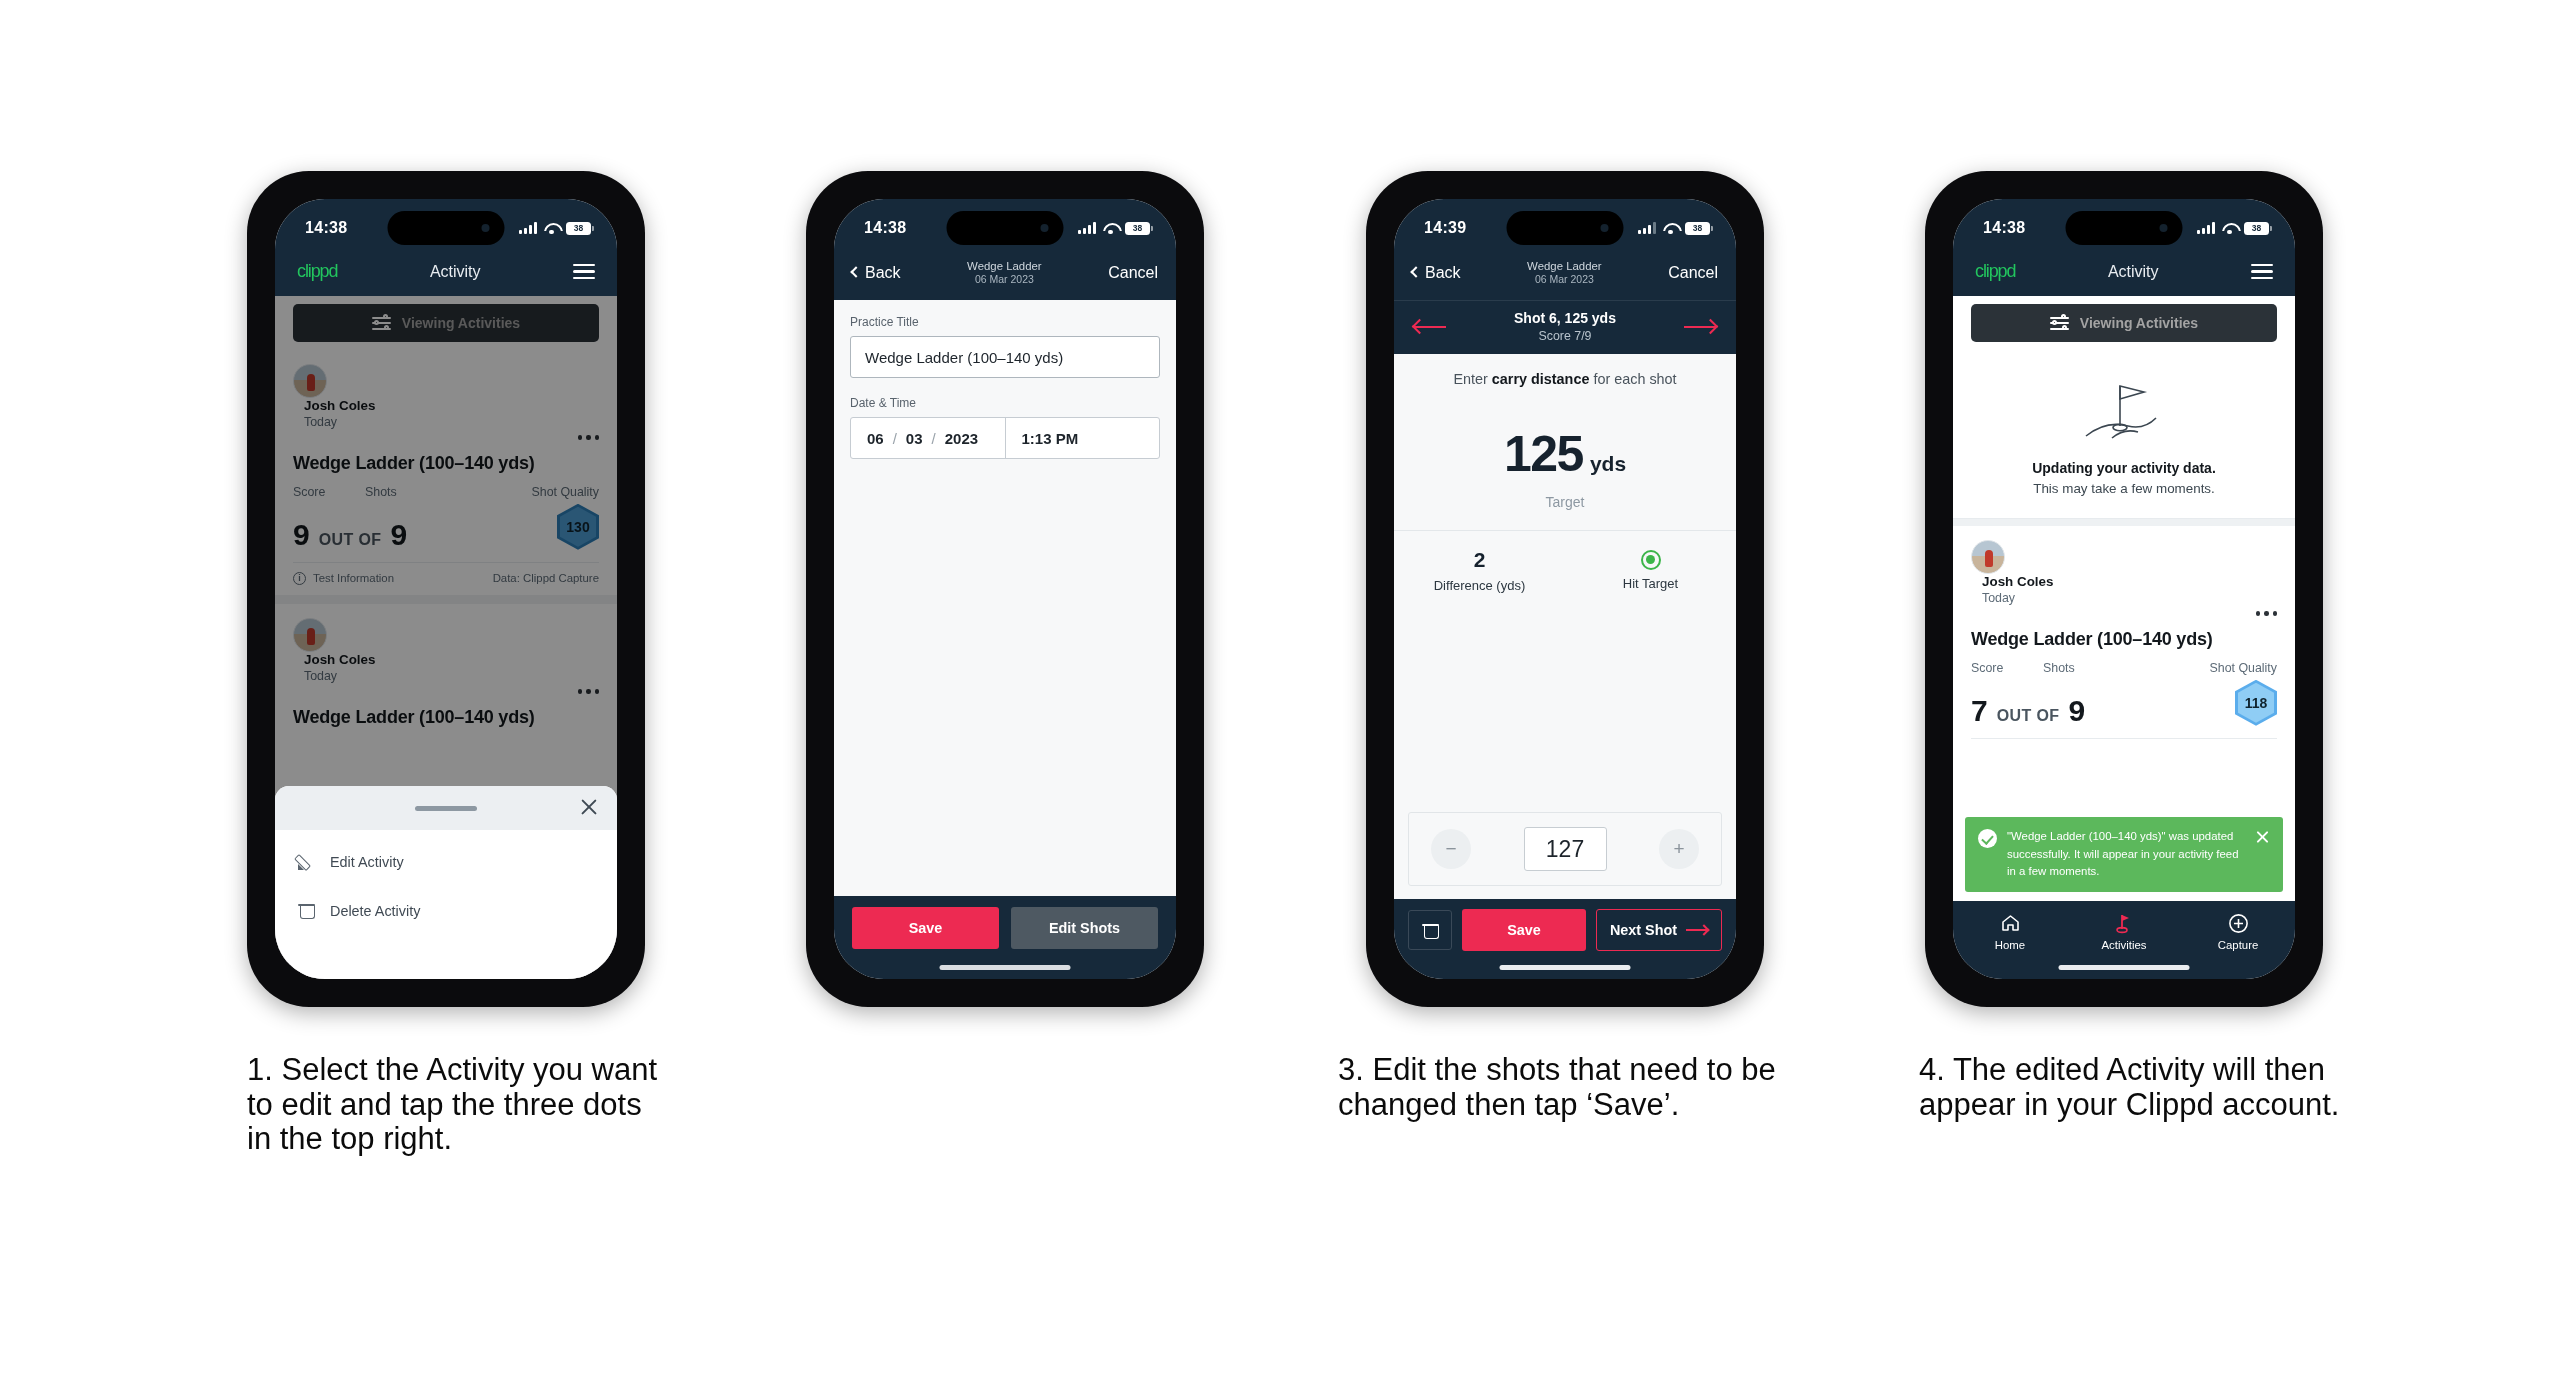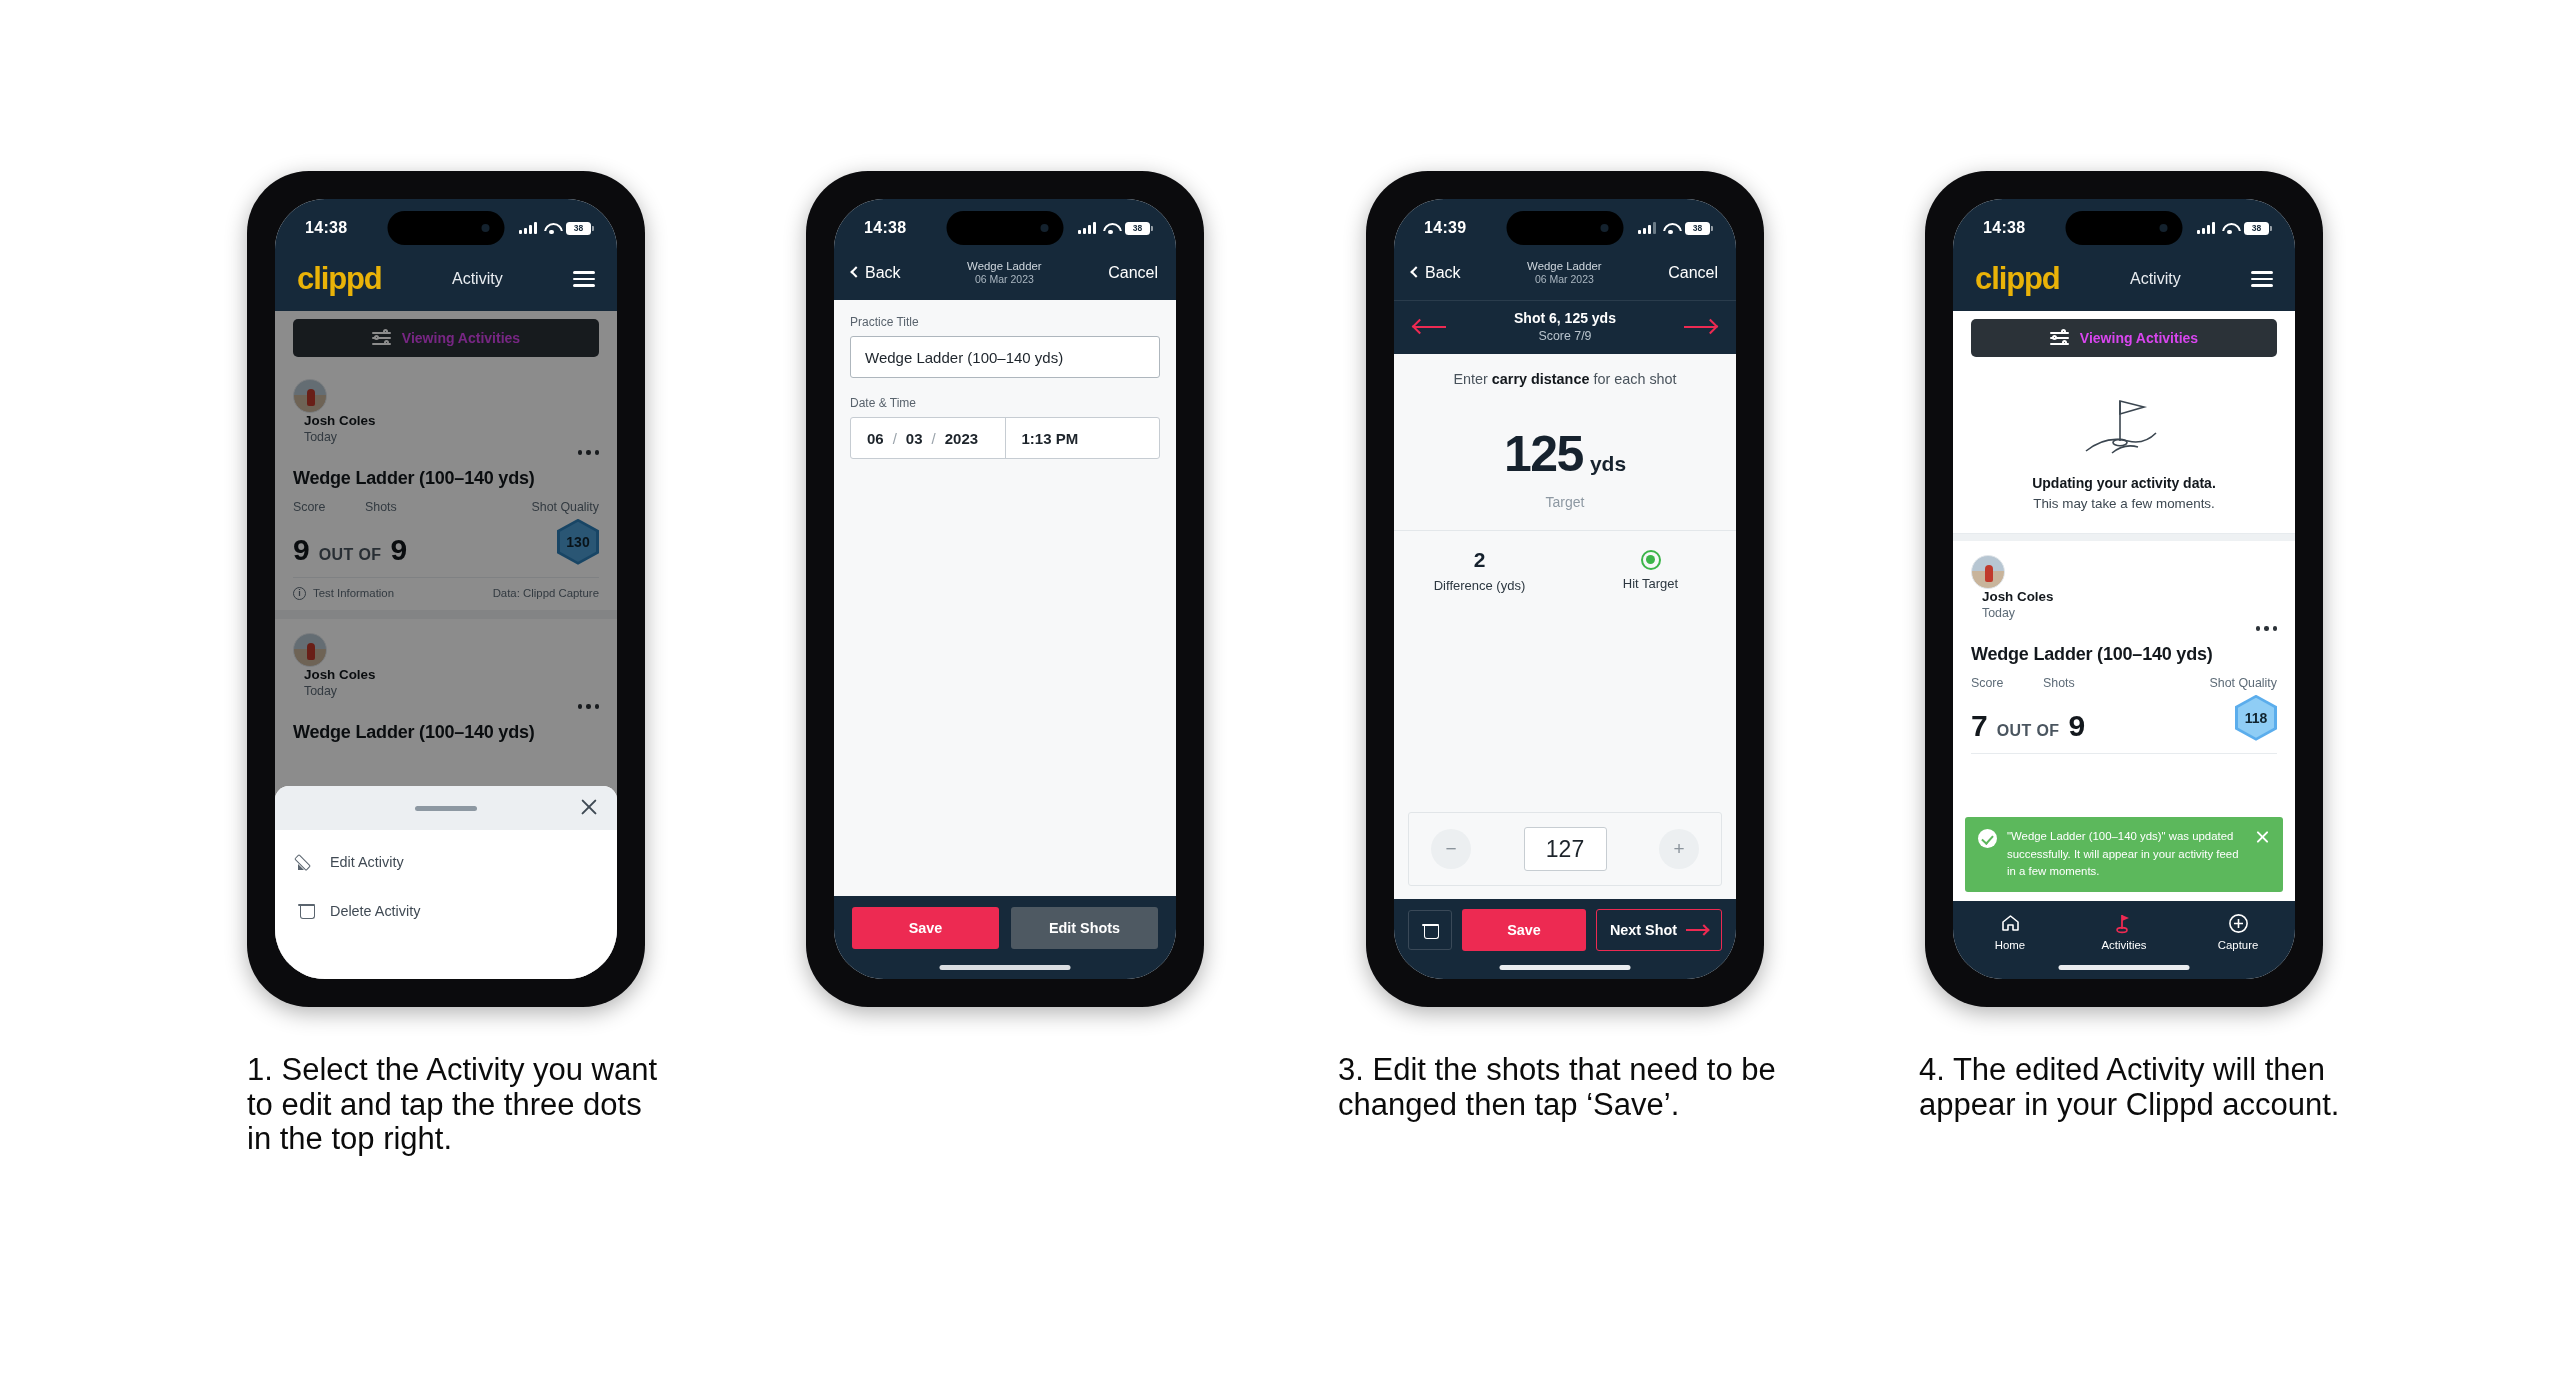--- a/index.html
+++ b/index.html
@@ -95,21 +95,21 @@
     background: rgba(255,255,255,.55);
   }
 
   
   .navbar {
     background: #16293a; flex: 0 0 auto;
     display: flex; align-items: center;
     padding: 8px 22px 14px;
   }
   .logo {
-    color: #eab308; font-size: 31px; font-weight: 700;
+    color: #22c55e; font-size: 18px; font-weight: 400;
     letter-spacing: -1.1px;
   }
   .nav-title {
     flex: 1; text-align: center; color: #e9edf1;
     font-size: 16px; font-weight: 400;
   }
   .burger { display: flex; flex-direction: column; gap: 4px; width: 22px; }
   .burger i { height: 2.6px; background: #fff; border-radius: 2px; display: block; }
 
   .navbar2 {
@@ -132,21 +132,21 @@
   
   .p1body { flex: 1; position: relative; background: #fff; overflow: hidden; }
   .dimlayer {
     position: absolute; inset: 0; background: rgba(0,0,0,.45);
     z-index: 30; pointer-events: none;
   }
   .filterbar-wrap { padding: 8px 18px 8px; background: #fff; }
   .filterbar {
     background: #2b3238; border-radius: 5px; height: 38px;
     display: flex; align-items: center; justify-content: center;
-    gap: 11px; color: #d946ef; font-size: 14px; font-weight: 600;
+    gap: 11px; color: #a3a3a3; font-size: 14px; font-weight: 600;
   }
   .sliders-icon { width: 19px; height: 15px; position: relative; }
   .sliders-icon i {
     position: absolute; left: 0; width: 19px; height: 2px;
     background: #fff; border-radius: 2px;
   }
   .sliders-icon i:nth-child(1) { top: 1px; }
   .sliders-icon i:nth-child(2) { top: 6.5px; }
   .sliders-icon i:nth-child(3) { top: 12px; }
   .sliders-icon b {

